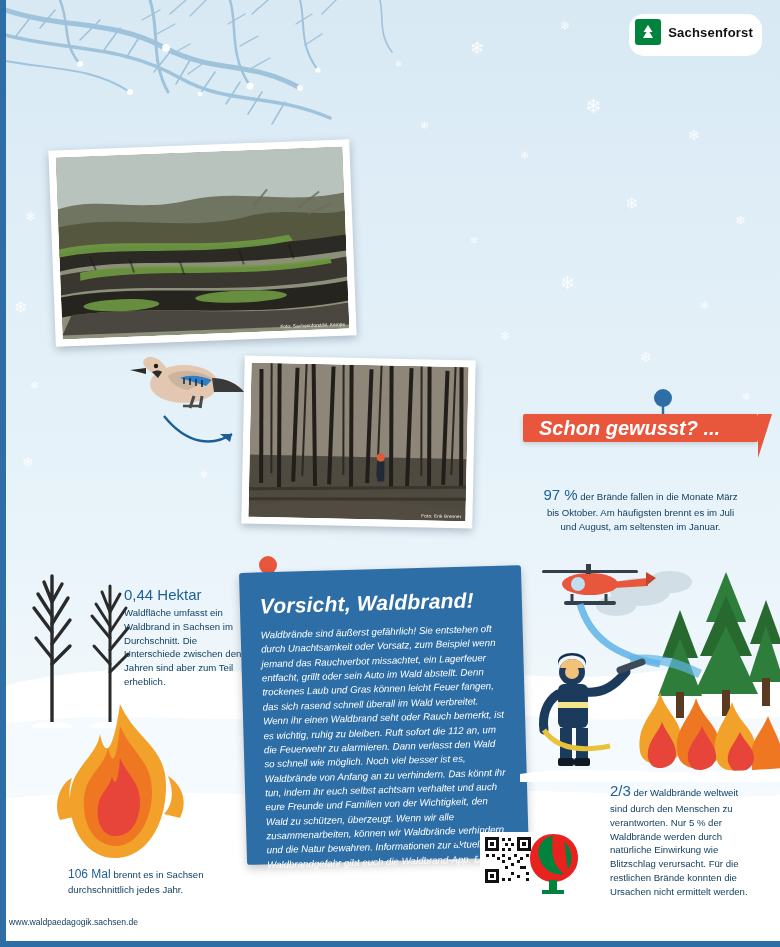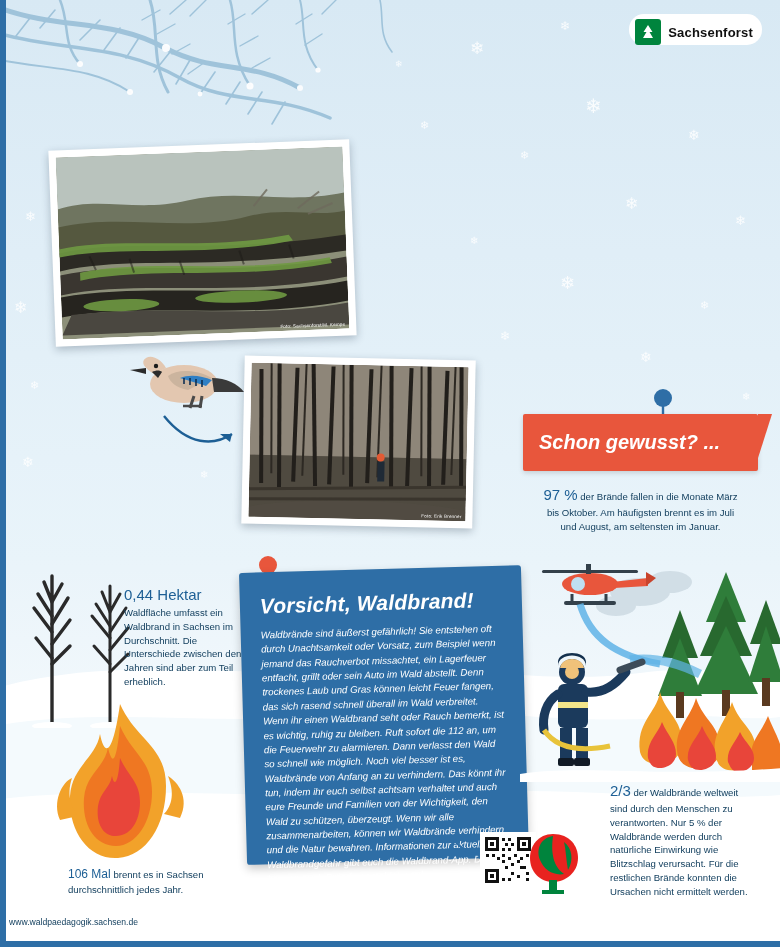--- a/index.html
+++ b/index.html
@@ -27,21 +27,21 @@
   }
   
   .branches { position:absolute; left:0; top:0; width:520px; height:210px; }
   .ground-snow {
     position:absolute; left:0; bottom:0; width:780px; height:330px;
   }
   
   .logo {
     position:absolute; right:18px; top:14px;
     display:flex; align-items:center; gap:7px;
-    background:#ffffff; padding:5px 9px 0 6px; border-radius:15px;
+    background:#ffffff; padding:5px 9px 11px 6px; border-radius:15px;
   }
   .logo .mark {
     width:26px;height:26px;background:#00843d;border-radius:3px;
     display:flex;align-items:center;justify-content:center;
   }
   .logo .name { font-size:13px; font-weight:bold; color:#111; letter-spacing:.2px; }
 
   
   .photo {
     position:absolute; background:#fff; padding:7px 7px 7px 7px;
@@ -55,21 +55,21 @@
   #photo1 { left:52px; top:145px; width:301px; height:196px; transform: rotate(-2.2deg); }
   #photo2 { left:243px; top:358px; width:231px; height:168px; transform: rotate(1.2deg); }
 
   
   .cap {
     position:absolute; font-size:9.6px; line-height:1.45; color:#14405f;
   }
 
   
   .banner {
-    position:absolute; left:523px; top:414px; width:235px; height:57px;
+    position:absolute; left:523px; top:414px; width:235px; height:28px;
     background:#e8563c; color:#fff;
     display:flex; align-items:center; padding-left:16px;
     font-size:20px; font-weight:bold; font-style:italic;
     border-radius:2px;
     box-shadow:0 2px 5px rgba(0,0,0,.15);
   }
   .banner::after{
     content:""; position:absolute; right:-14px; top:0;
     border-top:44px solid #e8563c; border-right:14px solid transparent;
   }

